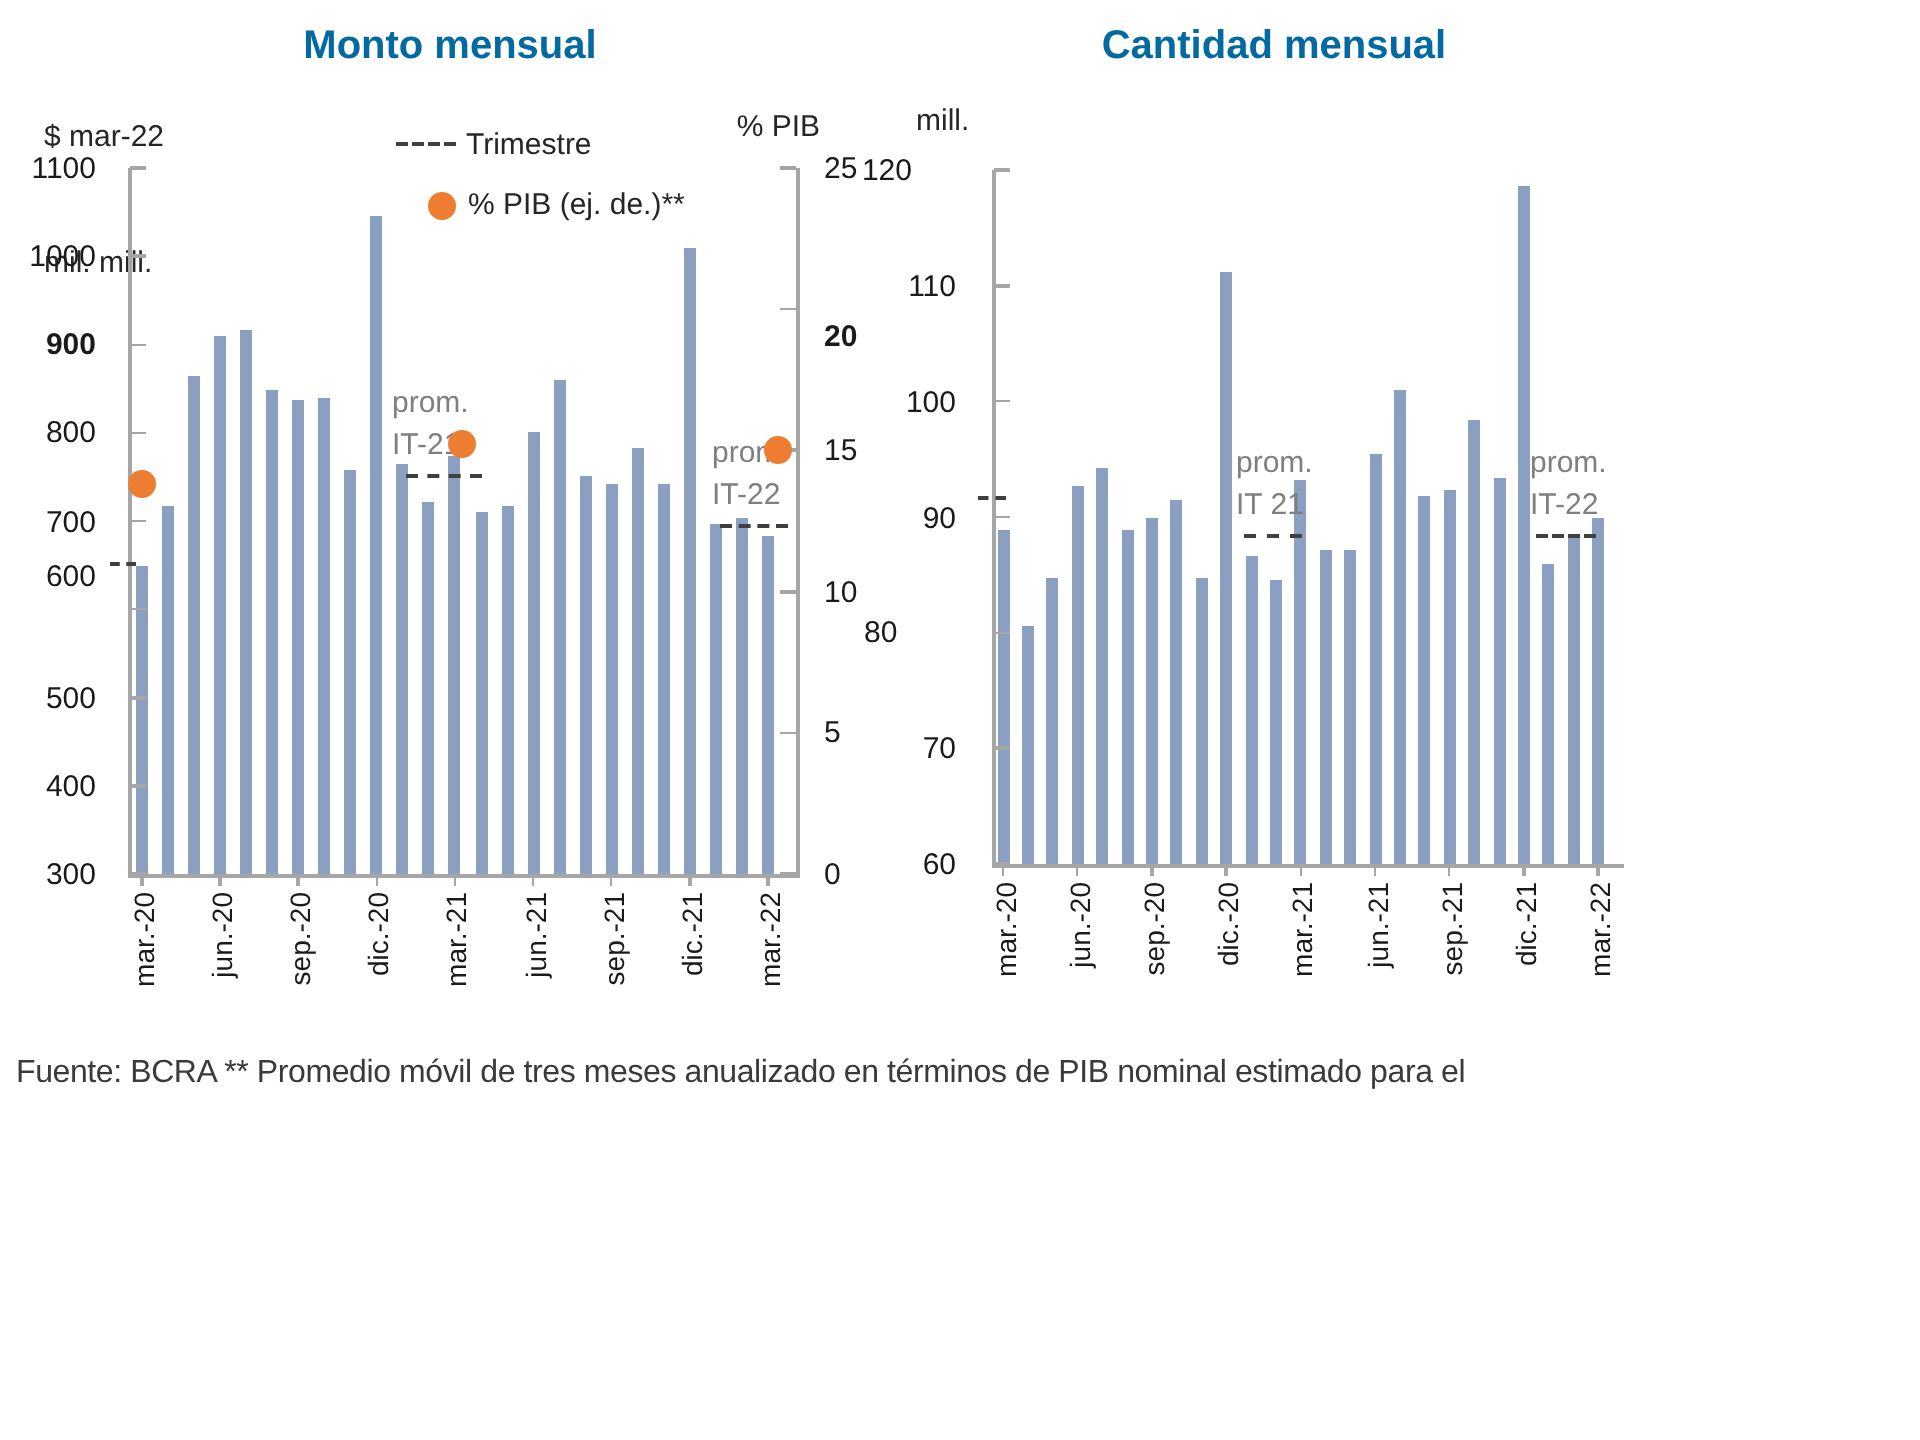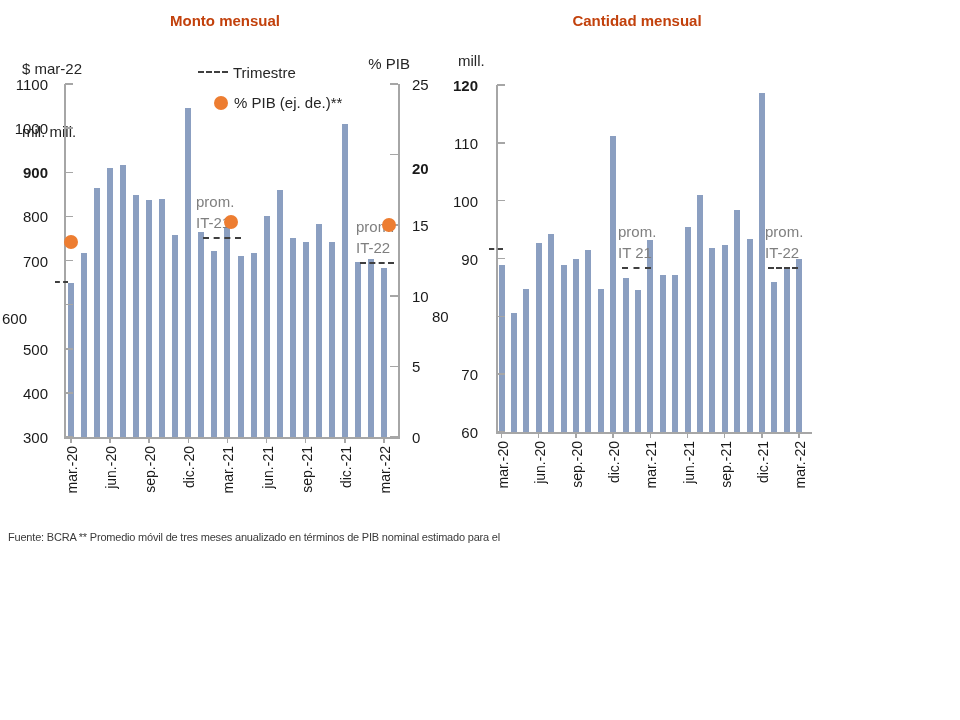--- a/index.html
+++ b/index.html
@@ -1,32 +1,32 @@
 <!DOCTYPE html>
 <html><head>
 <meta charset="utf-8">
 <style>
   html,body { margin:0; padding:0; background:#ffffff; }
   #canvas {
     position:relative; width:960px; height:720px; background:#ffffff;
     font-family:"Liberation Sans", sans-serif; color:#262626; overflow:hidden;
   }
   .abs { position:absolute; }
-  .title { font-size:15px; font-weight:bold; color:#c2410c; text-align:center; }
+  .title { font-size:20px; font-weight:bold; color:#0369a1; text-align:center; }
   .unit { font-size:15px; color:#262626; line-height:21px; white-space:pre; }
   .legend-label { font-size:15px; color:#262626; white-space:pre; }
   .tick-label { font-size:15px; color:#1a1a1a; }
   .x-label { font-size:14px; color:#1a1a1a; transform:rotate(-90deg); transform-origin:0 0; text-align:right; white-space:pre; }
   .annot { font-size:15px; color:#7f7f7f; line-height:21px; white-space:pre; }
   .dash-seg { border-top:2px dashed #3f3f3f; height:0; }
   .axis-line { background:#a6a6a6; }
   .tick-mark { background:#a6a6a6; }
   .bar { position:absolute; }
   .dot { position:absolute; border-radius:50%; }
-  .footer-line { font-size:11px; color:#3a3a3a; line-height:20px; white-space:pre; letter-spacing:-0.2px; }
+  .footer-line { font-size:16px; color:#3a3a3a; line-height:20px; white-space:pre; letter-spacing:-0.2px; }
 </style>
 </head>
 <body>
 
 <div id="canvas">
 
   <div class="abs unit" style="left:22px; top:16px;">
     <div>$ mar-22</div>
     <div>mil. mill.</div>
   </div>
@@ -71,21 +71,21 @@
       <div class="bar" style="left: 367.92px; top: 259.176px; width: 6px; height: 177.824px; background: rgb(139, 159, 193);"></div>
       <div class="bar" style="left: 380.96px; top: 267.56px; width: 6px; height: 169.44px; background: rgb(139, 159, 193);"></div>
       <div class="abs axis-line" style="left: 64px; top: 84px; width: 1.5px; height: 354px;"></div>
       <div class="abs tick-mark" style="left: 65px; top: 436.25px; width: 8px; height: 1.5px;"></div>
       <div class="abs tick-label" style="left: 2px; top: 429px; width: 46px; text-align: right;">300</div>
       <div class="abs tick-mark" style="left: 65px; top: 392.125px; width: 8px; height: 1.5px;"></div>
       <div class="abs tick-label" style="left: 2px; top: 384.875px; width: 46px; text-align: right;">400</div>
       <div class="abs tick-mark" style="left: 65px; top: 348px; width: 8px; height: 1.5px;"></div>
       <div class="abs tick-label" style="left: 2px; top: 340.75px; width: 46px; text-align: right;">500</div>
       <div class="abs tick-mark" style="left: 65px; top: 303.875px; width: 8px; height: 1.5px;"></div>
-      <div class="abs tick-label" style="left: 2px; top: 310px; width: 46px; ">600</div>
+      <div class="abs tick-label" style="left: 2px; top: 280px; width: 46px; text-align: right;">600</div>
       <div class="abs tick-mark" style="left: 65px; top: 259.75px; width: 8px; height: 1.5px;"></div>
       <div class="abs tick-label" style="left: 2px; top: 252.5px; width: 46px; text-align: right;">700</div>
       <div class="abs tick-mark" style="left: 65px; top: 215.625px; width: 8px; height: 1.5px;"></div>
       <div class="abs tick-label" style="left: 2px; top: 208.375px; width: 46px; text-align: right;">800</div>
       <div class="abs tick-mark" style="left: 65px; top: 171.5px; width: 8px; height: 1.5px;"></div>
       <div class="abs tick-label" style="left: 2px; top: 164.25px; width: 46px; text-align: right; font-weight: bold;">900</div>
       <div class="abs tick-mark" style="left: 65px; top: 127.375px; width: 8px; height: 1.5px;"></div>
       <div class="abs tick-label" style="left: 2px; top: 120.125px; width: 46px; text-align: right;">1000</div>
       <div class="abs tick-mark" style="left: 65px; top: 83.25px; width: 8px; height: 1.5px;"></div>
       <div class="abs tick-label" style="left: 2px; top: 76px; width: 46px; text-align: right;">1100</div>
@@ -163,21 +163,21 @@
       <div class="abs tick-label" style="left: 432px; top: 366.167px; width: 46px; text-align: right;">70</div>
       <div class="abs tick-mark" style="left: 497px; top: 315.583px; width: 8px; height: 1.5px;"></div>
       <div class="abs tick-label" style="left: 432px; top: 308.333px; width: 46px; text-align: left;">80</div>
       <div class="abs tick-mark" style="left: 497px; top: 257.75px; width: 8px; height: 1.5px;"></div>
       <div class="abs tick-label" style="left: 432px; top: 250.5px; width: 46px; text-align: right;">90</div>
       <div class="abs tick-mark" style="left: 497px; top: 199.917px; width: 8px; height: 1.5px;"></div>
       <div class="abs tick-label" style="left: 432px; top: 192.667px; width: 46px; text-align: right;">100</div>
       <div class="abs tick-mark" style="left: 497px; top: 142.083px; width: 8px; height: 1.5px;"></div>
       <div class="abs tick-label" style="left: 432px; top: 134.833px; width: 46px; text-align: right;">110</div>
       <div class="abs tick-mark" style="left: 497px; top: 84.25px; width: 8px; height: 1.5px;"></div>
-      <div class="abs tick-label" style="left: 432px; top: 77px; width: 46px; text-align: right; font-weight: bold;">120</div>
+      <div class="abs tick-label" style="left: 410px; top: 77px; width: 46px; text-align: right;">120</div>
       <div class="abs axis-line" style="left: 496px; top: 432px; width: 316.1px; height: 1.5px;"></div>
       <div class="abs tick-mark" style="left: 500.75px; top: 432px; width: 1.5px; height: 6px;"></div>
       <div class="abs x-label" style="left: 494.5px; top: 497px; width: 56px; height: 15px;">mar.-20</div>
       <div class="abs tick-mark" style="left: 537.95px; top: 432px; width: 1.5px; height: 6px;"></div>
       <div class="abs x-label" style="left: 531.7px; top: 497px; width: 56px; height: 15px;">jun.-20</div>
       <div class="abs tick-mark" style="left: 575.15px; top: 432px; width: 1.5px; height: 6px;"></div>
       <div class="abs x-label" style="left: 568.9px; top: 497px; width: 56px; height: 15px;">sep.-20</div>
       <div class="abs tick-mark" style="left: 612.35px; top: 432px; width: 1.5px; height: 6px;"></div>
       <div class="abs x-label" style="left: 606.1px; top: 497px; width: 56px; height: 15px;">dic.-20</div>
       <div class="abs tick-mark" style="left: 649.55px; top: 432px; width: 1.5px; height: 6px;"></div>

